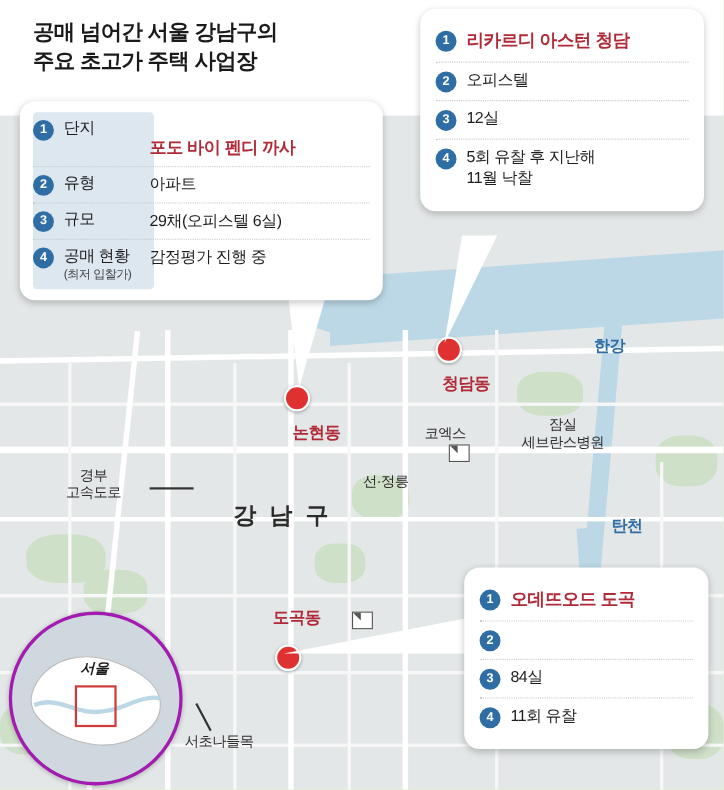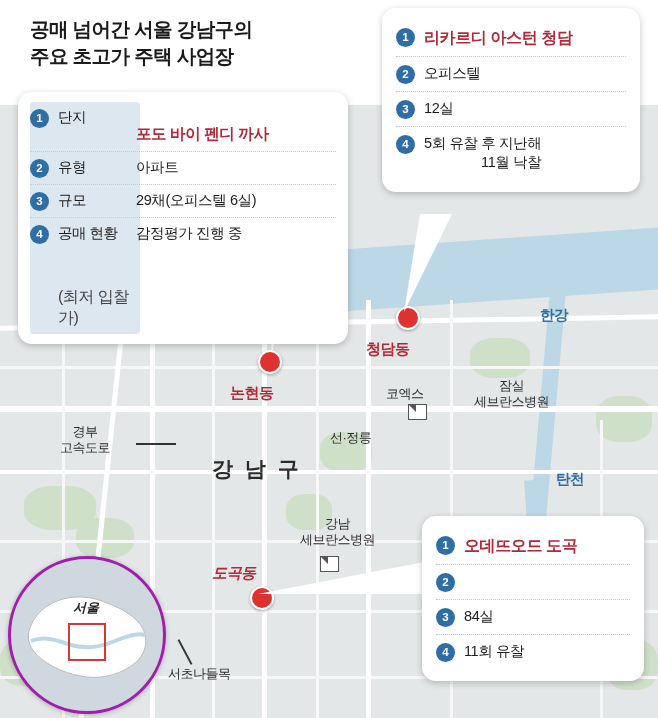--- a/index.html
+++ b/index.html
@@ -94,40 +94,38 @@
     text-align: center;
     margin-right: 9px;
     margin-top: 1px;
   }
   .rtext {
     font-size: 14.5px;
     color: #1d1d1d;
     line-height: 1.35;
     letter-spacing: -0.4px;
     white-space: pre-line;
-    text-align: right;
   }
   .rtext.title {
     color: #b02a37;
     font-weight: bold;
     font-size: 16px;
   }
   .rlabel {
     flex: 0 0 auto;
     width: 78px;
     font-size: 14.5px;
     color: #1d1d1d;
     letter-spacing: -0.5px;
     line-height: 1.3;
   }
   .rlabel .sub {
     display: block;
-    font-size: 16px;
+    font-size: 11px;
     color: #444;
-    margin-top: 44px;
   }
   .rvalue {
     font-size: 14.5px;
     color: #1d1d1d;
     letter-spacing: -0.4px;
   }
   .rvalue.accent {
     color: #b02a37;
     font-weight: bold;
     font-size: 15.5px;
@@ -170,20 +168,21 @@
     border: 2.5px solid #ffffff;
     box-shadow: 0 1px 3px rgba(0,0,0,0.35);
   }
   .mlabel {
     position: absolute;
     font-size: 15px;
     font-weight: bold;
     color: #b02a37;
     letter-spacing: -0.5px;
     white-space: nowrap;
+    padding-left: 36px;
   }
 
   
   .maplabel {
     position: absolute;
     font-size: 13px;
     color: #2b2b2b;
     letter-spacing: -0.5px;
     line-height: 1.25;
     white-space: pre-line;
@@ -299,34 +298,32 @@
   <div class="maplabel blue" style="left:556px;top:470px;">탄천</div>
   <div class="maplabel big" style="left:212px;top:456px;">강 남 구</div>
   <div class="maplabel" style="left:386px;top:386px;">코엑스</div>
   <div class="poi-icon" style="left:408px;top:404px;"></div>
   <div class="maplabel" style="left:474px;top:378px;">잠실
 세브란스병원</div>
   <div class="maplabel" style="left:330px;top:430px;">선·정릉</div>
   <div class="maplabel" style="left:60px;top:424px;">경부
 고속도로</div>
   <div class="leader" style="left:136px;top:443px;width:40px;height:2px;background:#333;"></div>
-  <div class="maplabel" style="left:300px;top:516px;">강남
-세브란스병원</div>
   <div class="poi-icon" style="left:320px;top:556px;"></div>
   <div class="maplabel" style="left:168px;top:666px;">서초나들목</div>
   <div class="leader" style="left:184px;top:638px;width:2px;height:28px;background:#333;transform:rotate(-28deg);"></div>
 
   <div class="marker" style="left:396px;top:306px;"></div>
   <div class="mlabel" style="left:366px;top:340px;">청담동</div>
 
   <div class="marker" style="left:258px;top:350px;"></div>
   <div class="mlabel" style="left:230px;top:384px;">논현동</div>
 
   <div class="marker" style="left:250px;top:586px;"></div>
-  <div class="mlabel" style="left:212px;top:564px;font-style:italic;">도곡동</div>
+  <div class="mlabel" style="left:212px;top:552px;">도곡동</div>
 
   <svg style="position:absolute;left:0;top:0;width:658px;height:718px;pointer-events:none;">
     <polygon points="262,270 296,270 272,352" fill="#ffffff"></polygon>
     <polygon points="420,214 452,214 404,312" fill="#ffffff"></polygon>
     <polygon points="424,562 424,594 258,594" fill="#ffffff"></polygon>
   </svg>
 
   <div class="card" id="card-nonhyeon">
     <div class="shade"></div>
     <div class="rows">

